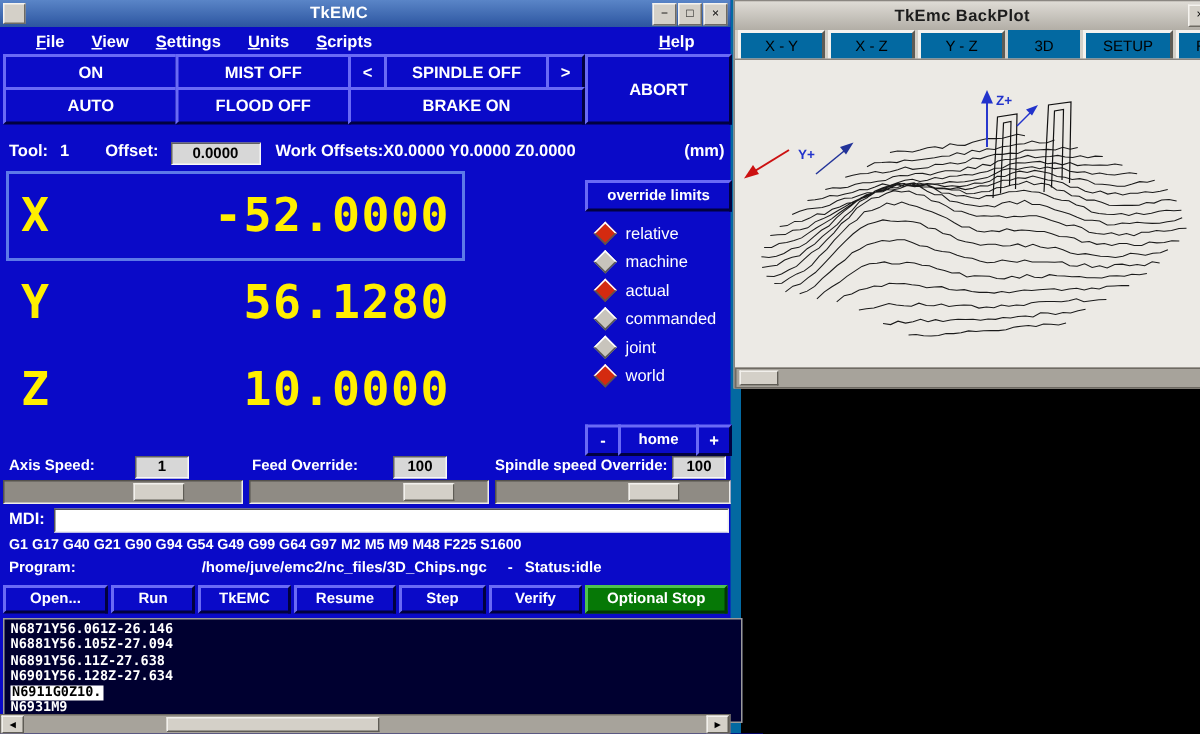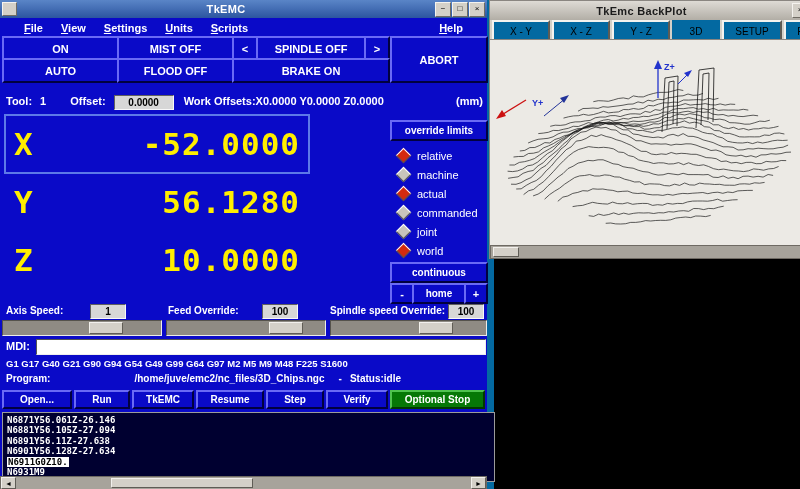--- a/index.html
+++ b/index.html
@@ -138,21 +138,20 @@
     <div class="radiorow">
       <span class="diamond"></span>
       <span>joint</span>
     </div>
     <div class="radiorow">
       <span class="diamond sel"></span>
       <span>world</span>
     </div>
   </div>
 
-  <div class="b sm" style="left:390px;top:262px;width:94px;height:17px">continuous</div>
   <div class="b" style="left:390px;top:283px;width:20px;height:17px">-</div>
   <div class="b sm" style="left:412px;top:283px;width:50px;height:17px">home</div>
   <div class="b" style="left:464px;top:283px;width:20px;height:17px">+</div>
 
   <span class="lbl" style="left:6px;top:305px">Axis Speed:</span>
   <span class="ebox" style="left:90px;top:304px;width:34px;height:13px">1</span>
   <span class="lbl" style="left:168px;top:305px">Feed Override:</span>
   <span class="ebox" style="left:262px;top:304px;width:34px;height:13px">100</span>
   <span class="lbl" style="left:330px;top:305px">Spindle speed Override:</span>
   <span class="ebox" style="left:448px;top:304px;width:34px;height:13px">100</span>

